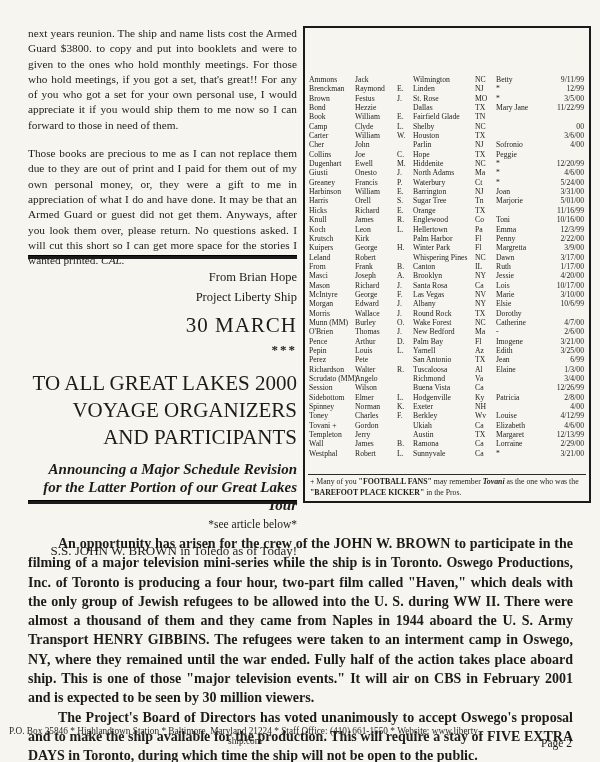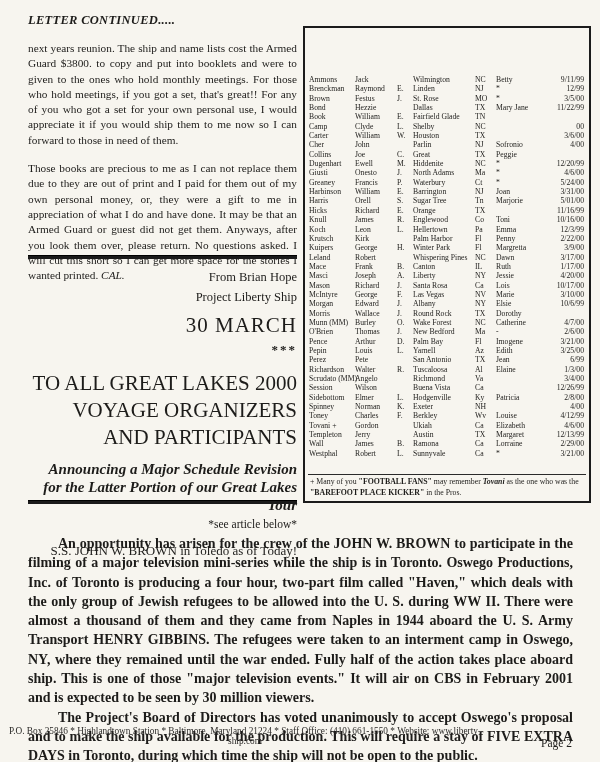--- a/index.html
+++ b/index.html
@@ -54,21 +54,20 @@
   
   .footer-address { position:absolute; left:0; top:726px; width:490px; text-align:center; font-size:9.3px; color:#2b2a28; }
   .page-number { position:absolute; right:28px; top:737px; font-size:11.5px; }
 </style>
 </head>
 <body>
 
 <div class="page">
 
   <div class="left-col">
-    <div class="letter-heading">LETTER CONTINUED.....</div>
     <p class="letter-p">next years reunion. The ship and name lists cost the Armed Guard $3800. to copy and put into booklets and were to given to the ones who hold monthly meetings. For those who hold meetings, if you got a set, that's great!! For any of you who got a set for your own personal use, I would appreciate it if you would ship them to me now so I can forward to those in need of them.</p>
     <p class="letter-p"><span>Those books are precious to me as I can not replace them due to they are out of print and I paid for them out of my own personal money, or, they were a gift to me in appreciation of what I do and have done. It may be that an Armed Guard or guest did not get them. Anyways, after you look them over, please return. No questions asked. I will cut this short so I can get more space for the stories I wanted printed. </span><span class="sig">CAL.</span></p>
   </div>
 
   <div class="rule rule-1"></div>
 
   <div class="announce">
     <div class="from-line">From Brian Hope</div>
     <div class="from-line">Project Liberty Ship</div>
     <div class="announce-date">30 MARCH</div>
@@ -152,21 +151,21 @@
           <span class="mcell c-mi"></span>
           <span class="mcell c-city">Parlin</span>
           <span class="mcell c-state">NJ</span>
           <span class="mcell c-spouse">Sofronio</span>
           <span class="mcell c-date">4/00</span>
         </div>
         <div class="memory-row">
           <span class="mcell c-last">Collins</span>
           <span class="mcell c-first">Joe</span>
           <span class="mcell c-mi">C.</span>
-          <span class="mcell c-city">Great</span>
+          <span class="mcell c-city">Hope</span>
           <span class="mcell c-state">TX</span>
           <span class="mcell c-spouse">Peggie</span>
           <span class="mcell c-date"></span>
         </div>
         <div class="memory-row">
           <span class="mcell c-last">Dugenhart</span>
           <span class="mcell c-first">Ewell</span>
           <span class="mcell c-mi">M.</span>
           <span class="mcell c-city">Hiddenite</span>
           <span class="mcell c-state">NC</span>
@@ -257,33 +256,33 @@
         <div class="memory-row">
           <span class="mcell c-last">Leland</span>
           <span class="mcell c-first">Robert</span>
           <span class="mcell c-mi"></span>
           <span class="mcell c-city">Whispering Pines</span>
           <span class="mcell c-state">NC</span>
           <span class="mcell c-spouse">Dawn</span>
           <span class="mcell c-date">3/17/00</span>
         </div>
         <div class="memory-row">
-          <span class="mcell c-last">Mace</span>
+          <span class="mcell c-last">From</span>
           <span class="mcell c-first">Frank</span>
           <span class="mcell c-mi">B.</span>
           <span class="mcell c-city">Canton</span>
           <span class="mcell c-state">IL</span>
           <span class="mcell c-spouse">Ruth</span>
           <span class="mcell c-date">1/17/00</span>
         </div>
         <div class="memory-row">
           <span class="mcell c-last">Masci</span>
           <span class="mcell c-first">Joseph</span>
           <span class="mcell c-mi">A.</span>
-          <span class="mcell c-city">Liberty</span>
+          <span class="mcell c-city">Brooklyn</span>
           <span class="mcell c-state">NY</span>
           <span class="mcell c-spouse">Jessie</span>
           <span class="mcell c-date">4/20/00</span>
         </div>
         <div class="memory-row">
           <span class="mcell c-last">Mason</span>
           <span class="mcell c-first">Richard</span>
           <span class="mcell c-mi">J.</span>
           <span class="mcell c-city">Santa Rosa</span>
           <span class="mcell c-state">Ca</span>

